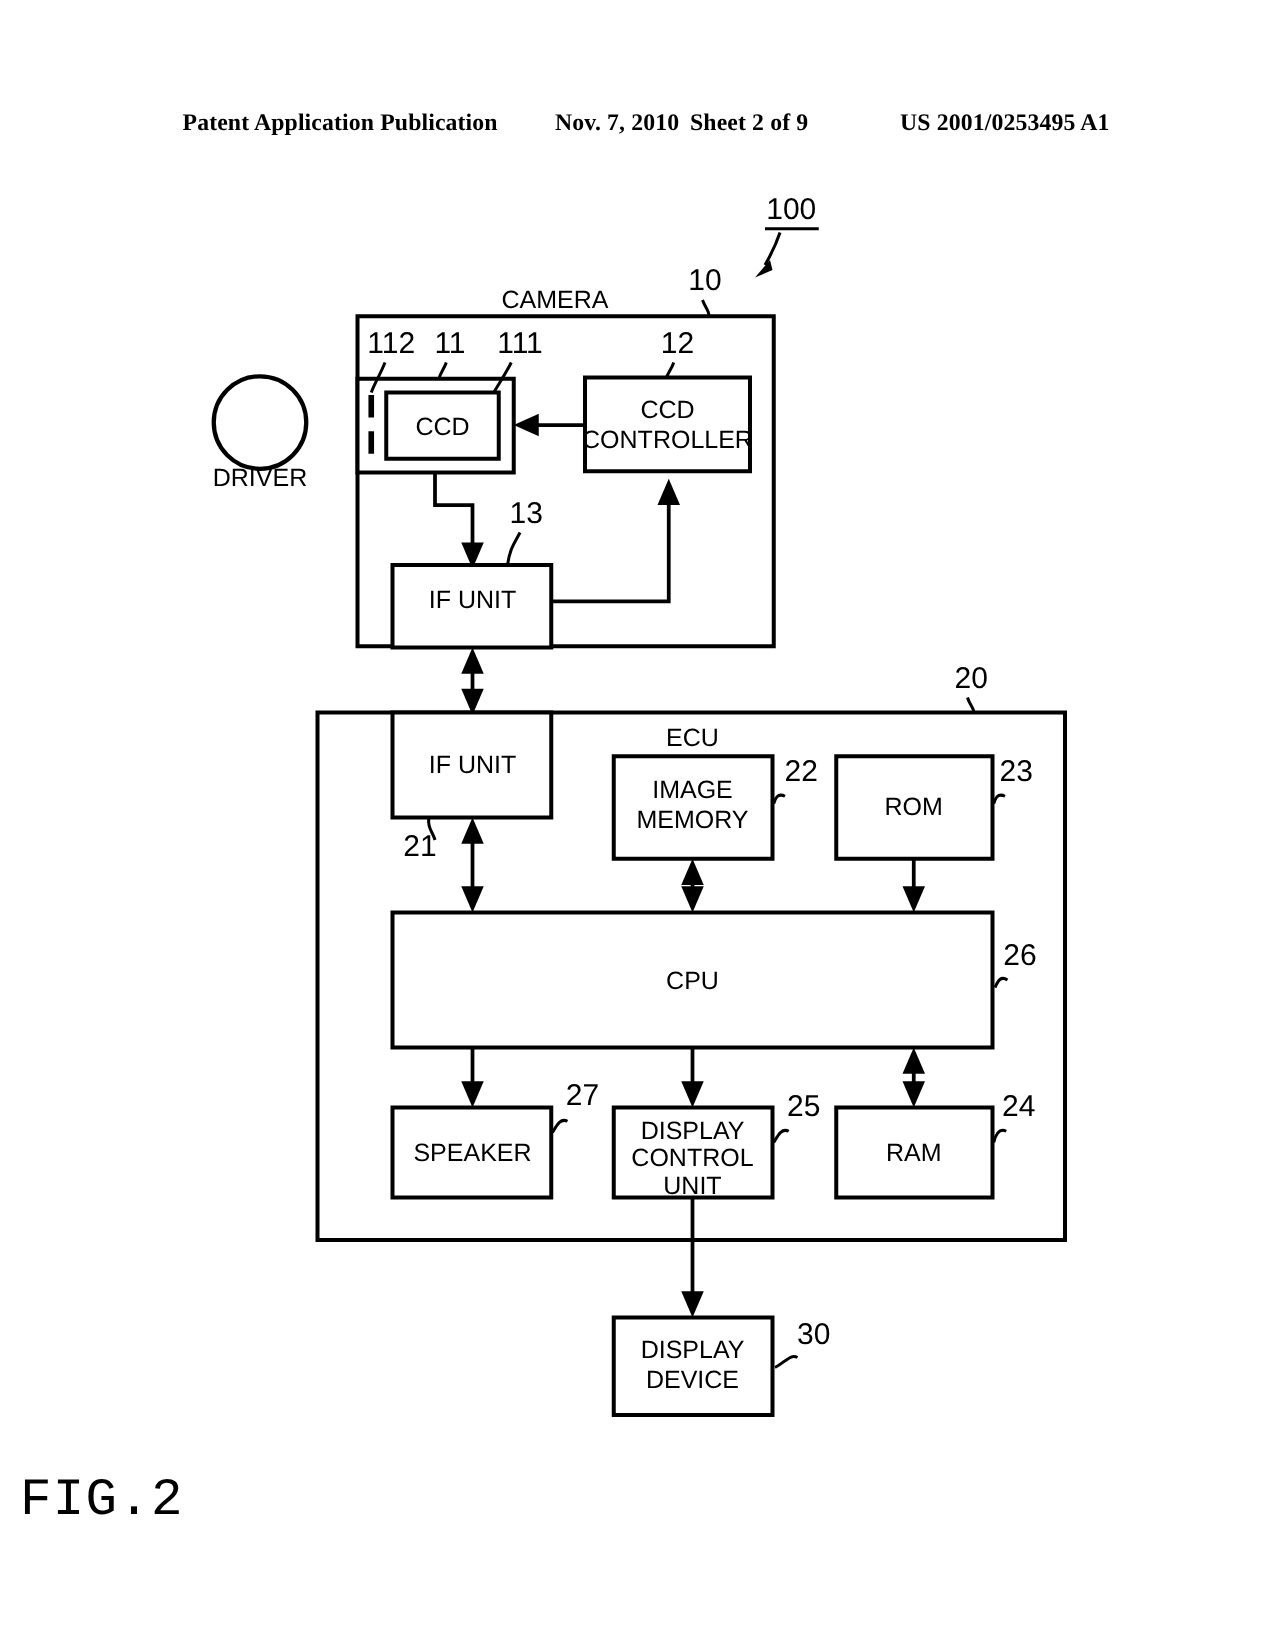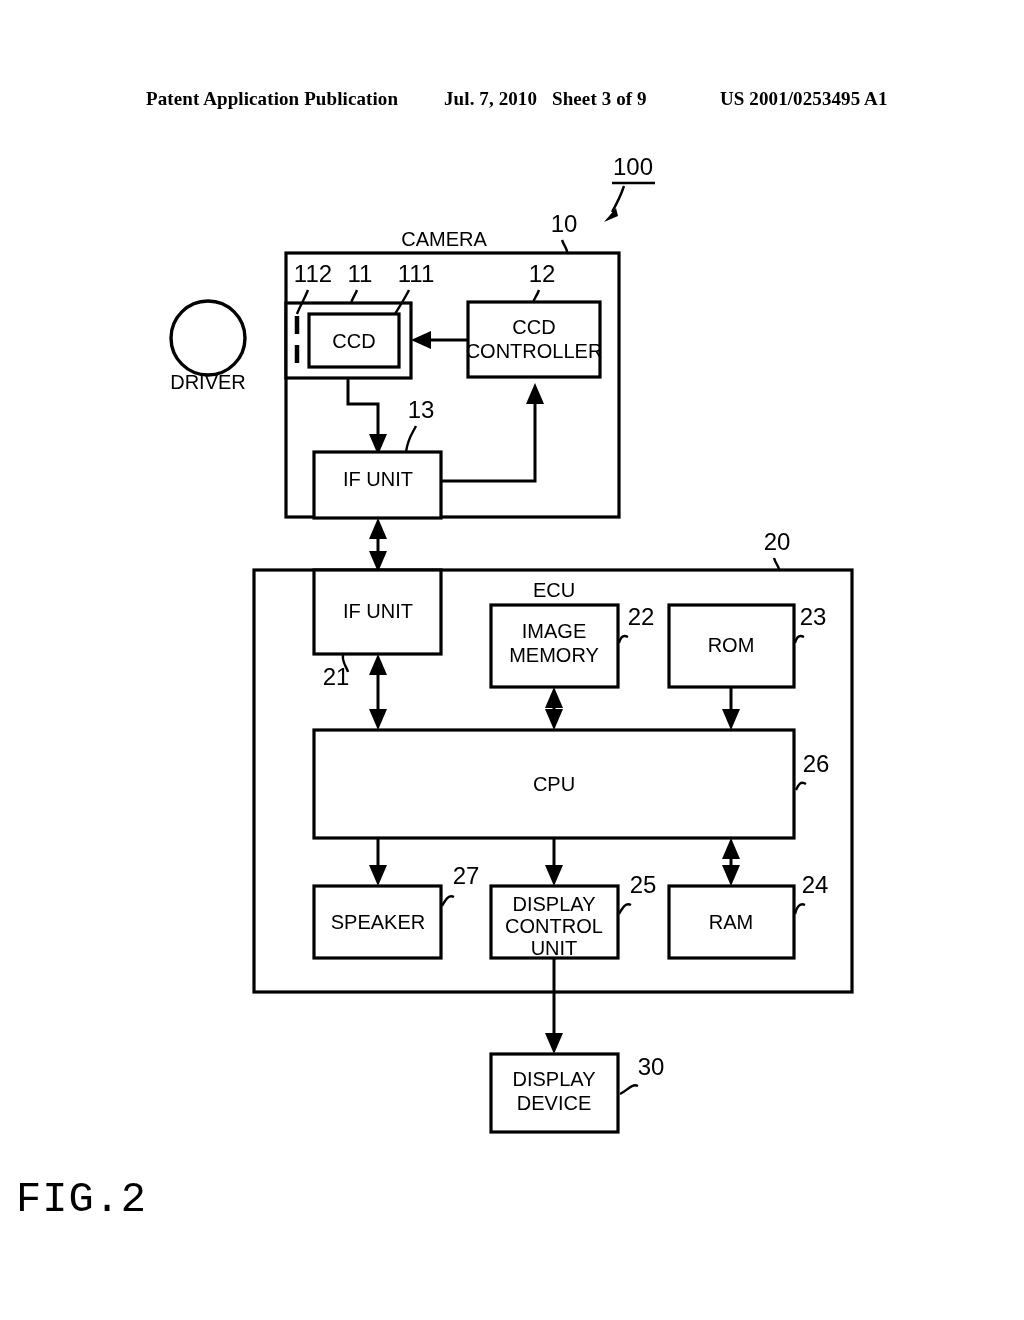--- a/index.html
+++ b/index.html
@@ -69,22 +69,22 @@
   .lens { stroke: #000000; stroke-width: 4.5; fill: none; stroke-linecap: butt; }
   .drv { fill: #ffffff; stroke: #000000; stroke-width: 3.4; }
 </style>
 </head>
 <body>
 
 <div id="page">
 
   <div class="pub-header">
     <span class="hdr-title">Patent Application Publication</span>
-    <span class="hdr-date">Jul. 7, 2010</span>
-    <span class="hdr-sheet">Sheet 3 of 9</span>
+    <span class="hdr-date">Nov. 7, 2010</span>
+    <span class="hdr-sheet">Sheet 2 of 9</span>
     <span class="hdr-pat">US 2001/0253495 A1</span>
   </div>
 
   <svg id="diagram" viewBox="0 0 1024 1320">
 
     <g>
       <text class="reflabel" x="617" y="175">100</text>
       <line class="lead" x1="596" y1="183" x2="639" y2="183"></line>
       <path class="lead" d="M 608 186 C 604 198, 600 205, 596 212" fill="none"></path>
       <polygon points="588,222 600,208 602,216" fill="#000"></polygon>

